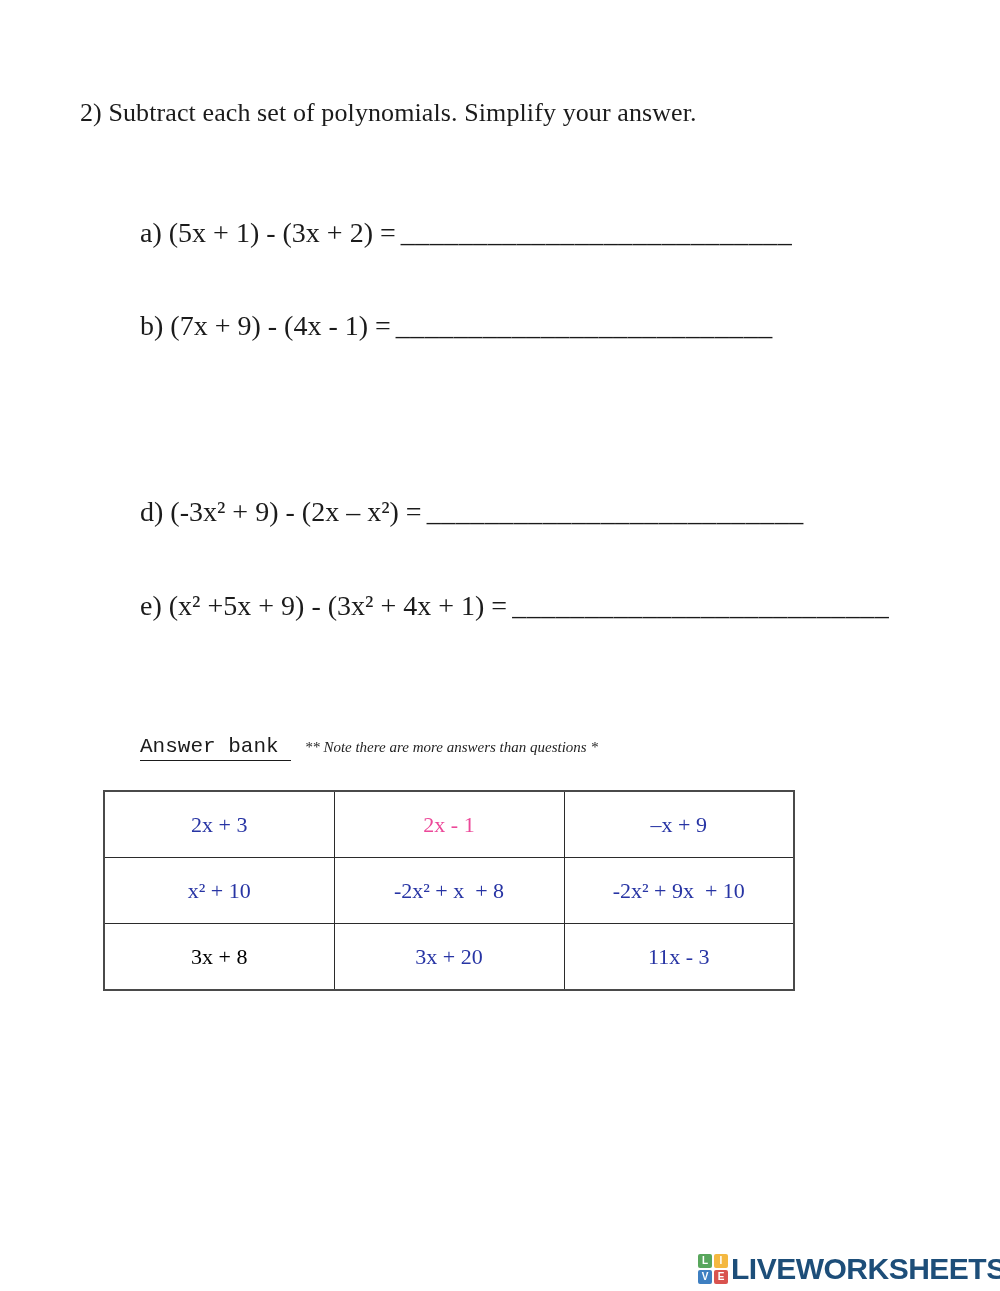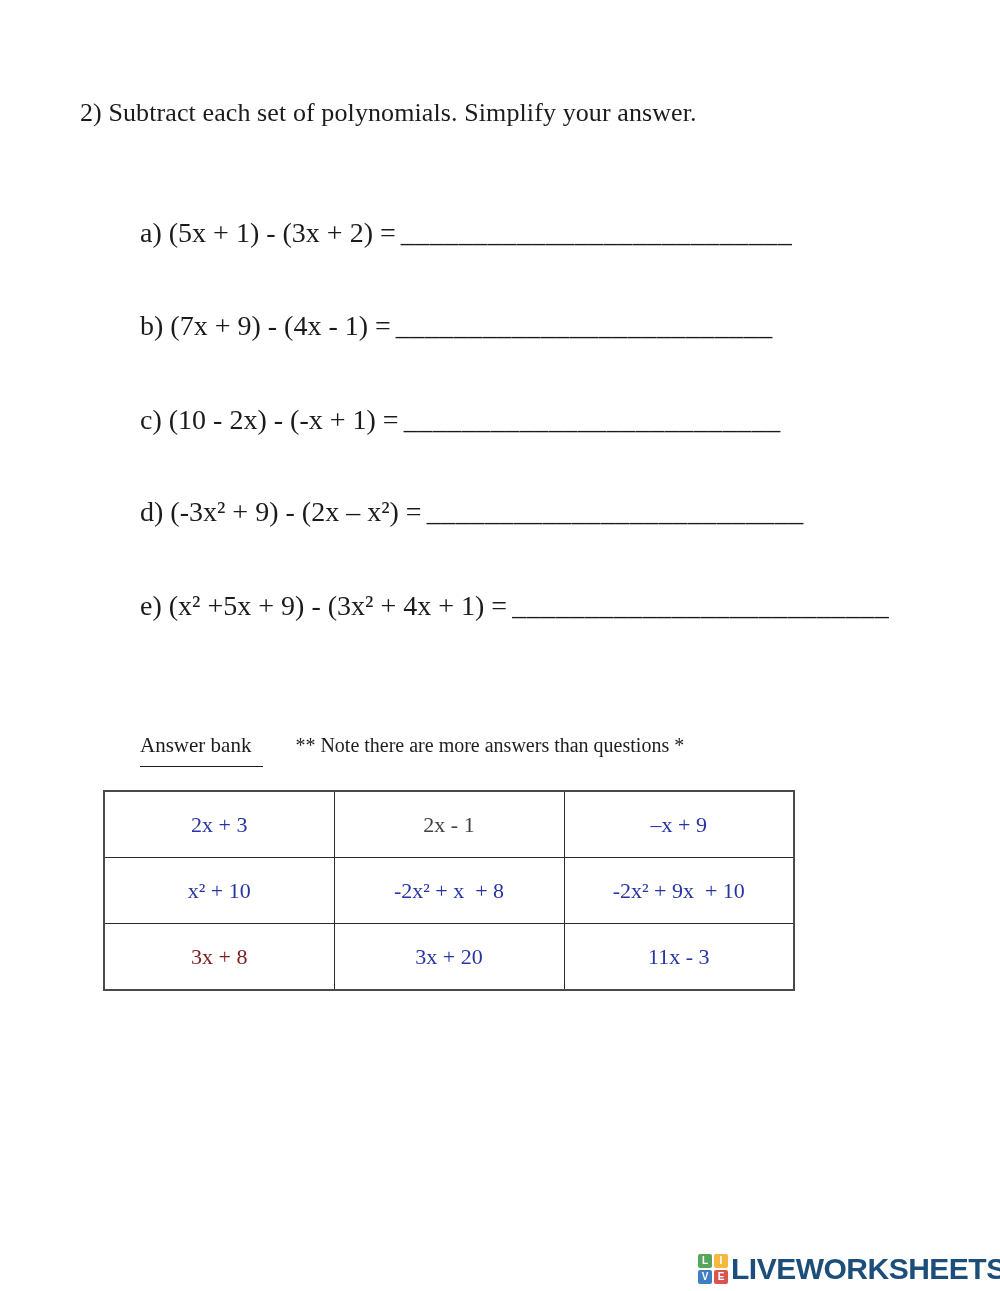--- a/index.html
+++ b/index.html
@@ -32,25 +32,27 @@
     position:absolute;
     left:140px;
     top:733px;
     font-size:21px;
     white-space:nowrap;
   }
   .ab-heading{
     display:inline-block;
     border-bottom:1.6px solid #1b1b1b;
     padding-right:12px;
-    padding-bottom:8px;
+    padding-bottom:2px;
+    font-family:Liberation Mono, monospace;
   }
   .ab-note{
-    font-size:20px;
-    margin-left:32px;
+    font-style:italic;
+    font-size:15px;
+    margin-left:14px;
     color:#1f1f1f;
   }
   table.bank{
     position:absolute;
     left:103px;
     top:790px;
     width:692px;
     border-collapse:collapse;
     table-layout:fixed;
     border:2px solid #4a4a4a;
@@ -104,50 +106,47 @@
   <div class="title">2) Subtract each set of polynomials. Simplify your answer.</div>
 
   <div class="question" style="top:217px">
     <span class="q-label">a)</span><span class="q-expr">(5x + 1) - (3x + 2) =</span><span class="blank">___________________________</span>
   </div>
 
   <div class="question" style="top:310px">
     <span class="q-label">b)</span><span class="q-expr">(7x + 9) - (4x - 1) =</span><span class="blank">__________________________</span>
   </div>
 
-  <div class="question" style="top:404px">
-    <span class="q-label">c)</span><span class="q-expr">(10 - 2x) - (-x + 1) =</span><span class="blank">__________________________</span>
-  </div>
 
   <div class="question" style="top:496px">
     <span class="q-label">d)</span><span class="q-expr">(-3x² + 9) - (2x – x²) =</span><span class="blank">__________________________</span>
   </div>
 
   <div class="question" style="top:590px">
     <span class="q-label">e)</span><span class="q-expr">(x² +5x + 9) - (3x² + 4x + 1) =</span><span class="blank">__________________________</span>
   </div>
 
   <div class="ab-line">
     <span class="ab-heading">Answer bank</span><span class="ab-note">** Note there are more answers than questions *</span>
   </div>
 
   <table class="bank">
     <tbody>
         <tr>
       <td style="color: rgb(39, 52, 164);">2x + 3</td>
-      <td style="color: #404040; margin-top: 32px;">2x - 1</td>
+      <td style="color: #ec4899; margin-top: 32px;">2x - 1</td>
       <td style="color: rgb(39, 52, 164);">–x + 9</td>
     </tr>
     <tr>
       <td style="color: rgb(39, 52, 164);">x² + 10</td>
       <td style="color: rgb(39, 52, 164);">-2x² + x  + 8</td>
       <td style="color: rgb(39, 52, 164);">-2x² + 9x  + 10</td>
     </tr>
     <tr>
-      <td style="color: #7f1d1d;">3x + 8</td>
+      <td style="color: #000000;">3x + 8</td>
       <td style="color: rgb(39, 52, 164);">3x + 20</td>
       <td style="color: rgb(39, 52, 164); margin-left: 45px;">11x - 3</td>
     </tr>
   </tbody>
     </table>
 
   <div class="brand">
     <div class="logo-grid">
       <span class="sq" style="background: rgb(88, 166, 92);">L</span>
       <span class="sq" style="background: rgb(244, 184, 64);">I</span>

